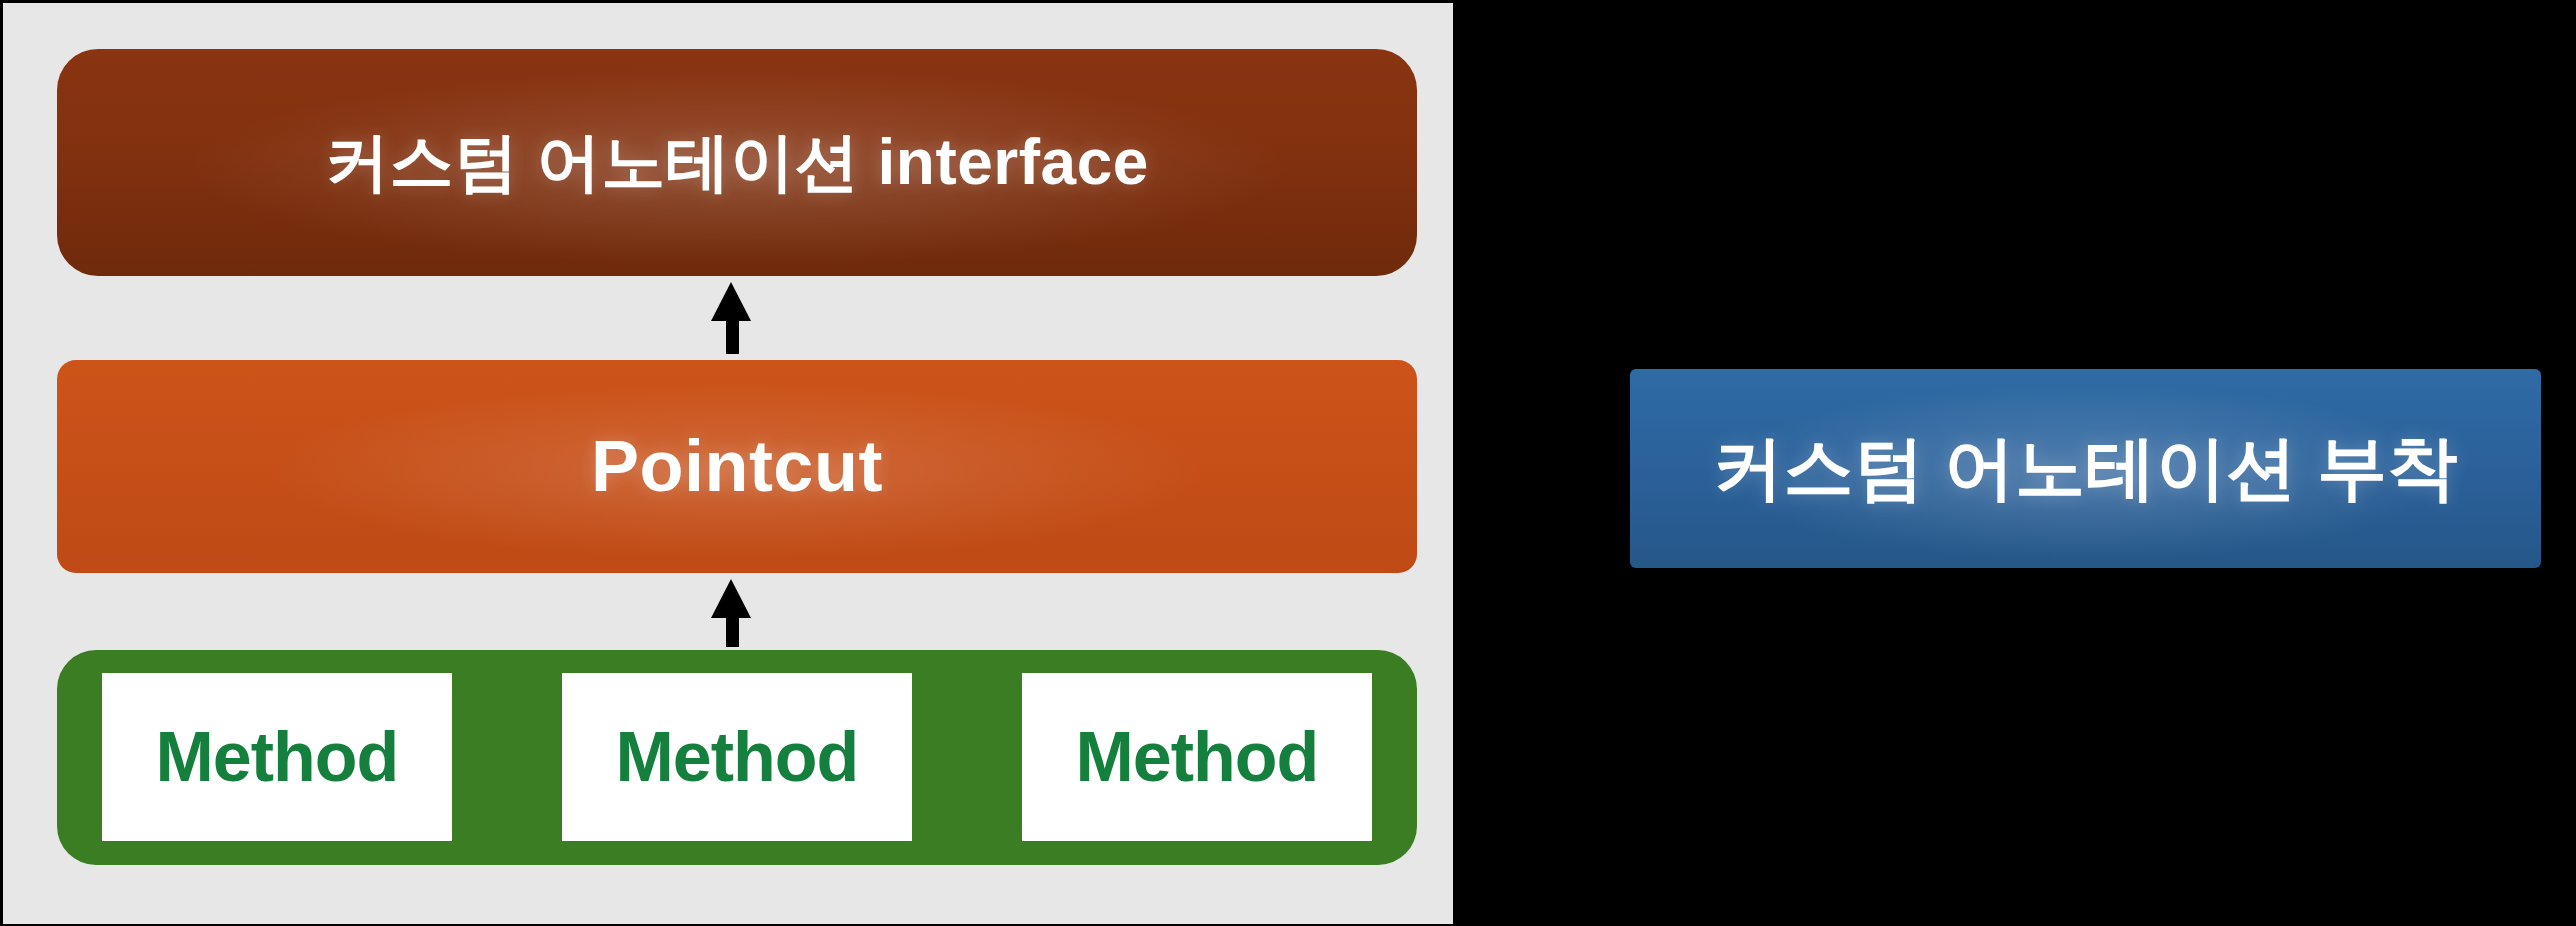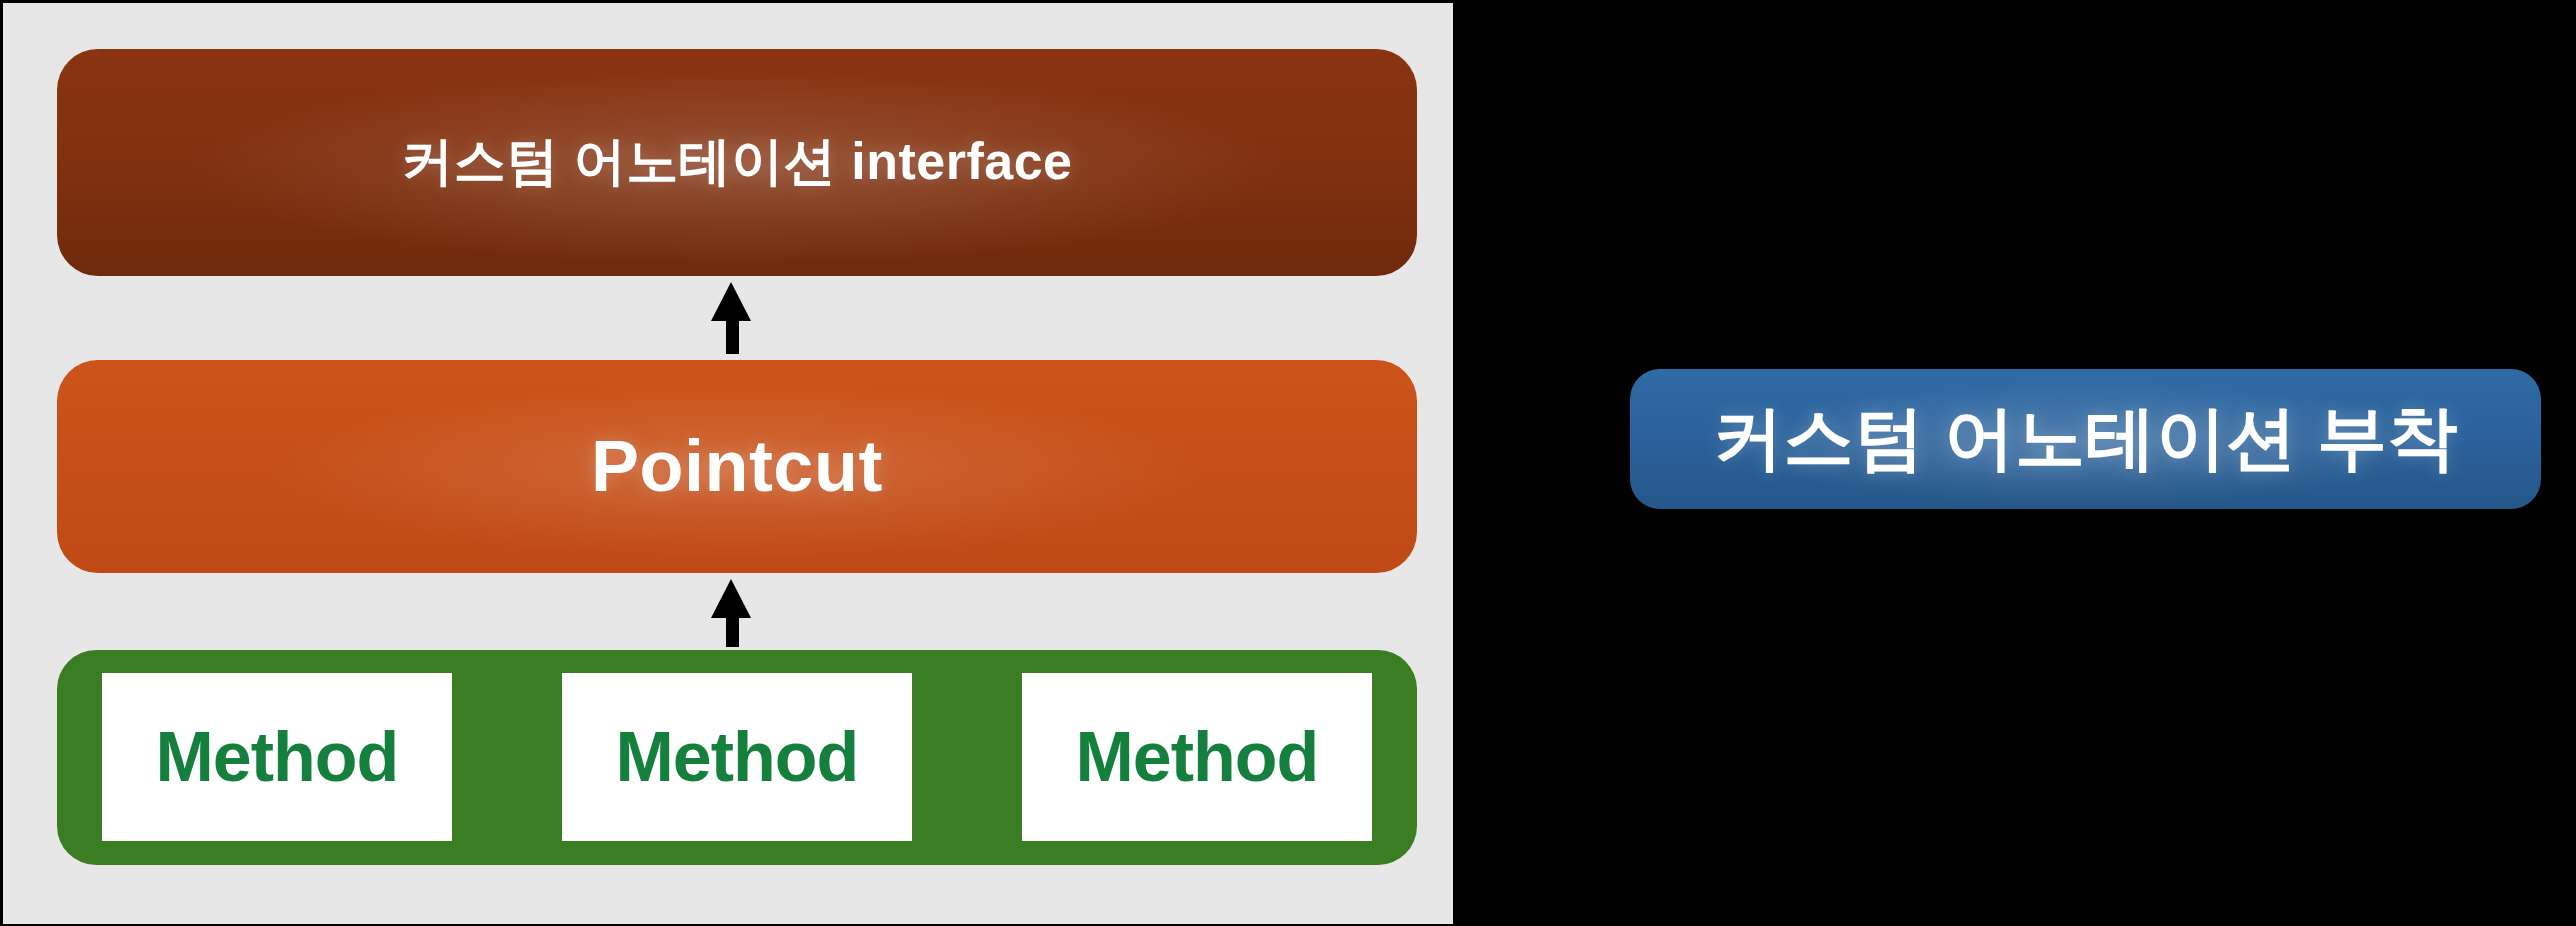--- a/index.html
+++ b/index.html
@@ -55,32 +55,33 @@
   .node-annotation {
     left: 54px;
     top: 46px;
     width: 1360px;
     height: 227px;
     background:
       radial-gradient(ellipse 58% 62% at 50% 52%, rgba(255,255,255,0.17) 0%, rgba(255,255,255,0.0) 70%),
       linear-gradient(180deg, #8a3411 0%, #82310f 45%, #6f2a0c 100%);
   }
   .node-annotation .node-label {
-    font-size: 52px;
+    font-size: 64px;
   }
 
   
   .node-pointcut {
     left: 54px;
     top: 357px;
     width: 1360px;
     height: 213px;
     background:
       radial-gradient(ellipse 48% 58% at 50% 52%, rgba(255,255,255,0.15) 0%, rgba(255,255,255,0.0) 72%),
       linear-gradient(180deg, #cd5419 0%, #c64f18 50%, #bf4a15 100%);
+    border-radius: 19px;
   }
   .node-pointcut .node-label {
     font-size: 72px;
   }
 
   
   .node-methods {
     left: 54px;
     top: 647px;
     width: 1360px;
@@ -108,22 +109,22 @@
     font-weight: bold;
     letter-spacing: -1px;
     white-space: nowrap;
   }
 
   
   .node-attach {
     left: 1630px;
     top: 369px;
     width: 911px;
-    height: 140px;
-    border-radius: 30px;
+    height: 199px;
+    border-radius: 6px;
     background:
       radial-gradient(ellipse 56% 62% at 50% 52%, rgba(255,255,255,0.18) 0%, rgba(255,255,255,0.0) 72%),
       linear-gradient(180deg, #2f6ba5 0%, #2a6099 55%, #255788 100%);
   }
   .node-attach .node-label {
     font-size: 70px;
   }
 
   
   .arrow {

